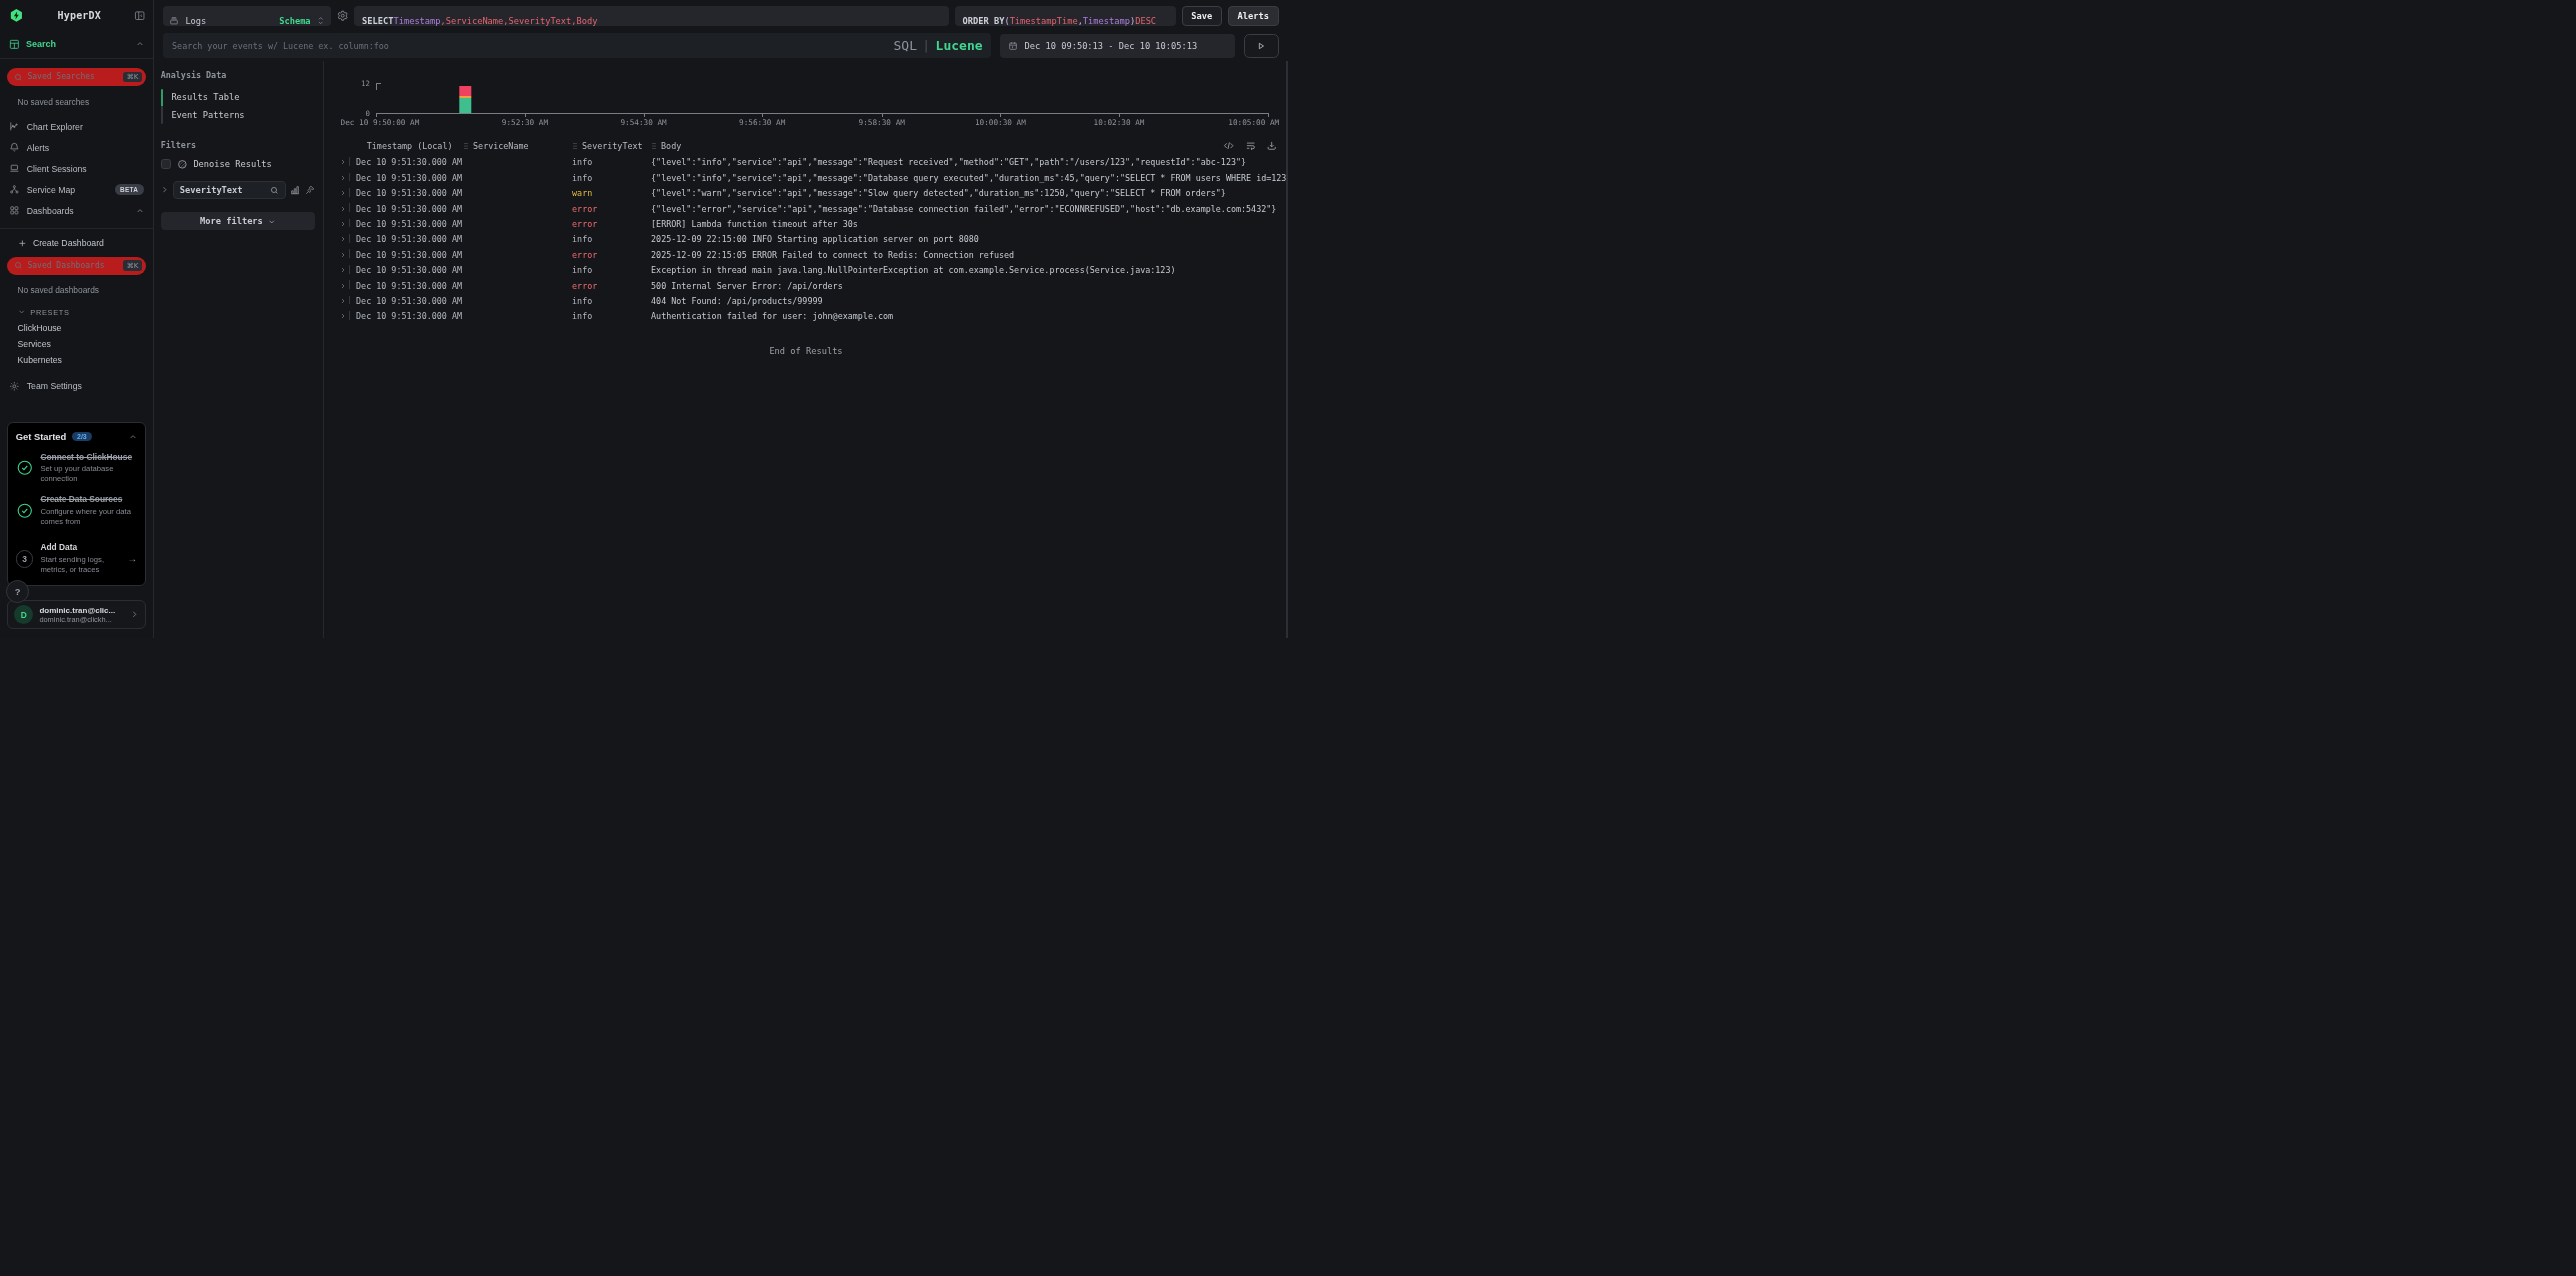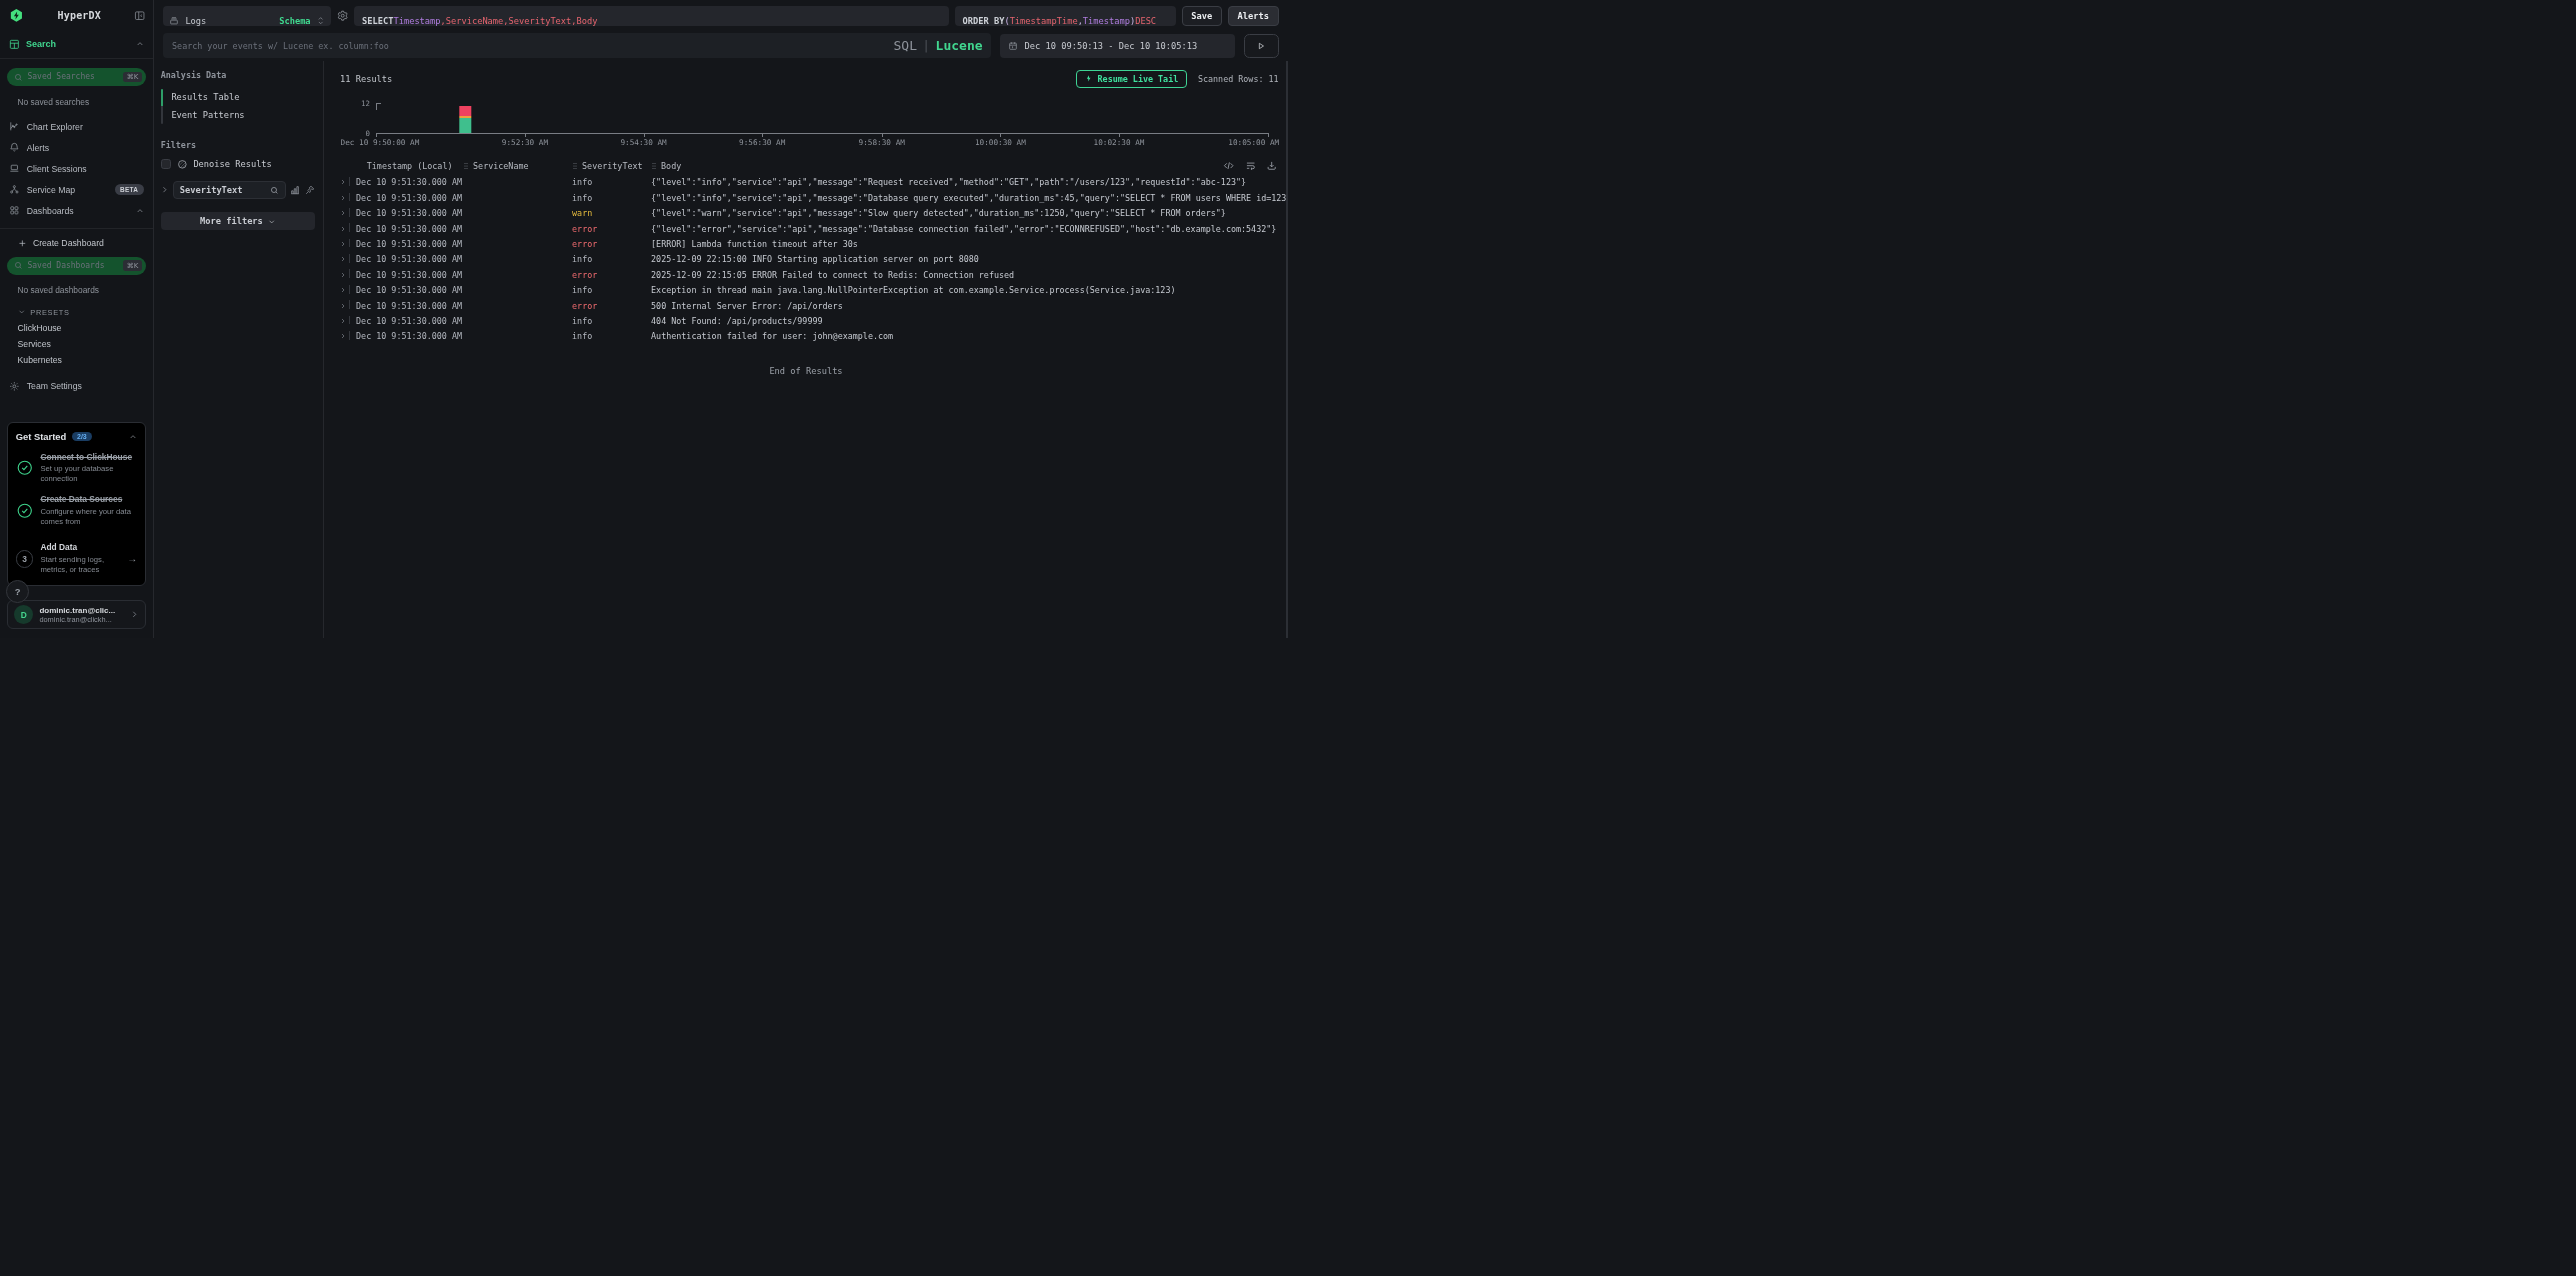--- a/index.html
+++ b/index.html
@@ -8,21 +8,21 @@
   .mono { font-family:"DejaVu Sans Mono",monospace; }
   svg { display:block; }
 
   
   .sidebar { width:154px; min-width:154px; height:100%; background:#131519; border-right:0.7px solid #26282d; position:relative; display:flex; flex-direction:column; }
   .logo-row { display:flex; align-items:center; gap:6px; padding:8px 8px 6.7px 8.7px; }
   .logo-text { font-family:"DejaVu Sans Mono",monospace; font-weight:bold; font-size:10px; color:#d6d9dd; letter-spacing:0.2px; flex:1;padding-left:28px; }
   .collapse-btn { color:#8e939b; cursor:pointer; }
   .sec-header { display:flex; align-items:center; gap:6px; padding:9.4px 9.4px 8.7px 9.4px; border-bottom:0.7px solid #222428; }
   .sec-header .sec-label { color:#41d68f; font-weight:bold; font-size:9px; flex:1; }
-  .pill-input { display:flex; align-items:center; gap:4.7px; background:#14532d; border-radius:9.4px; height:18px; margin:8.7px 6.7px 0 6.7px; padding:0 4px 0 7.4px; }
+  .pill-input { display:flex; align-items:center; gap:4.7px; background:#b91c1c; border-radius:9.4px; height:18px; margin:8.7px 6.7px 0 6.7px; padding:0 4px 0 7.4px; }
   .pill-input input { flex:1; background:transparent; border:none; outline:none; color:#aeb2b9; font-family:"DejaVu Sans Mono",monospace; font-size:8px; min-width:0; }
   .pill-input input::placeholder { color:#6b707a; }
   .kbd { background:#2b2d34; border-radius:2.7px; color:#8e939b; font-size:7px; padding:1.3px 4px; font-family:"DejaVu Sans","Liberation Sans",sans-serif; }
   .empty-note { color:#8e939b; font-size:8.4px; padding:10.7px 0 2.7px 17.5px; }
   .nav-list { margin-top:6.7px; }
   .nav-item { display:flex; align-items:center; gap:6.7px; height:21px; padding:0 9.4px 0 9.4px; color:#b9bdc4; font-size:8.7px; cursor:pointer; }
   .nav-item .ico { color:#9aa0a8; width:10.7px; }
   .nav-item .lbl { flex:1; }
   .beta-badge { background:#3a3d46; color:#cdd0d6; font-size:6.4px; font-weight:bold; border-radius:6px; padding:2px 5.4px; letter-spacing:0.3px; }
   .side-divider { border-bottom:0.7px solid #222428; margin-top:6.7px; }
@@ -486,32 +486,20 @@
         <span>More filters</span>
         <span>
           <svg width="7.4" height="7.4" viewBox="0 0 24 24" fill="none" stroke="currentColor" stroke-width="2">
               <path d="m5 9 7 7 7-7"></path>
             </svg>
         </span>
       </div>
     </div>
 
     <div class="results">
-      <div class="res-head">
-        <span class="res-count">11 Results</span>
-        <span class="res-right">
-          <span class="live-btn">
-            <svg width="7.4" height="8.7" viewBox="0 0 24 24">
-                <path d="M13 2 6 13h5l-1 9 8-12h-5Z" fill="#3fe19e"></path>
-              </svg>
-            <span>Resume Live Tail</span>
-          </span>
-          <span class="scanned">Scanned Rows: 11</span>
-        </span>
-      </div>
 
       <div class="chart-wrap">
         <div class="chart-plot">
           <span class="y-corner"></span>
         <span class="x-tick" style="left: 0%;"></span>
             <span class="x-label edge-left" style="left: 0%;">Dec 10 9:50:00 AM</span>
             <span class="x-tick" style="left: 16.7%;"></span>
             <span class="x-label" style="left: 16.7%;">9:52:30 AM</span>
             <span class="x-tick" style="left: 30%;"></span>
             <span class="x-label" style="left: 30%;">9:54:30 AM</span>

